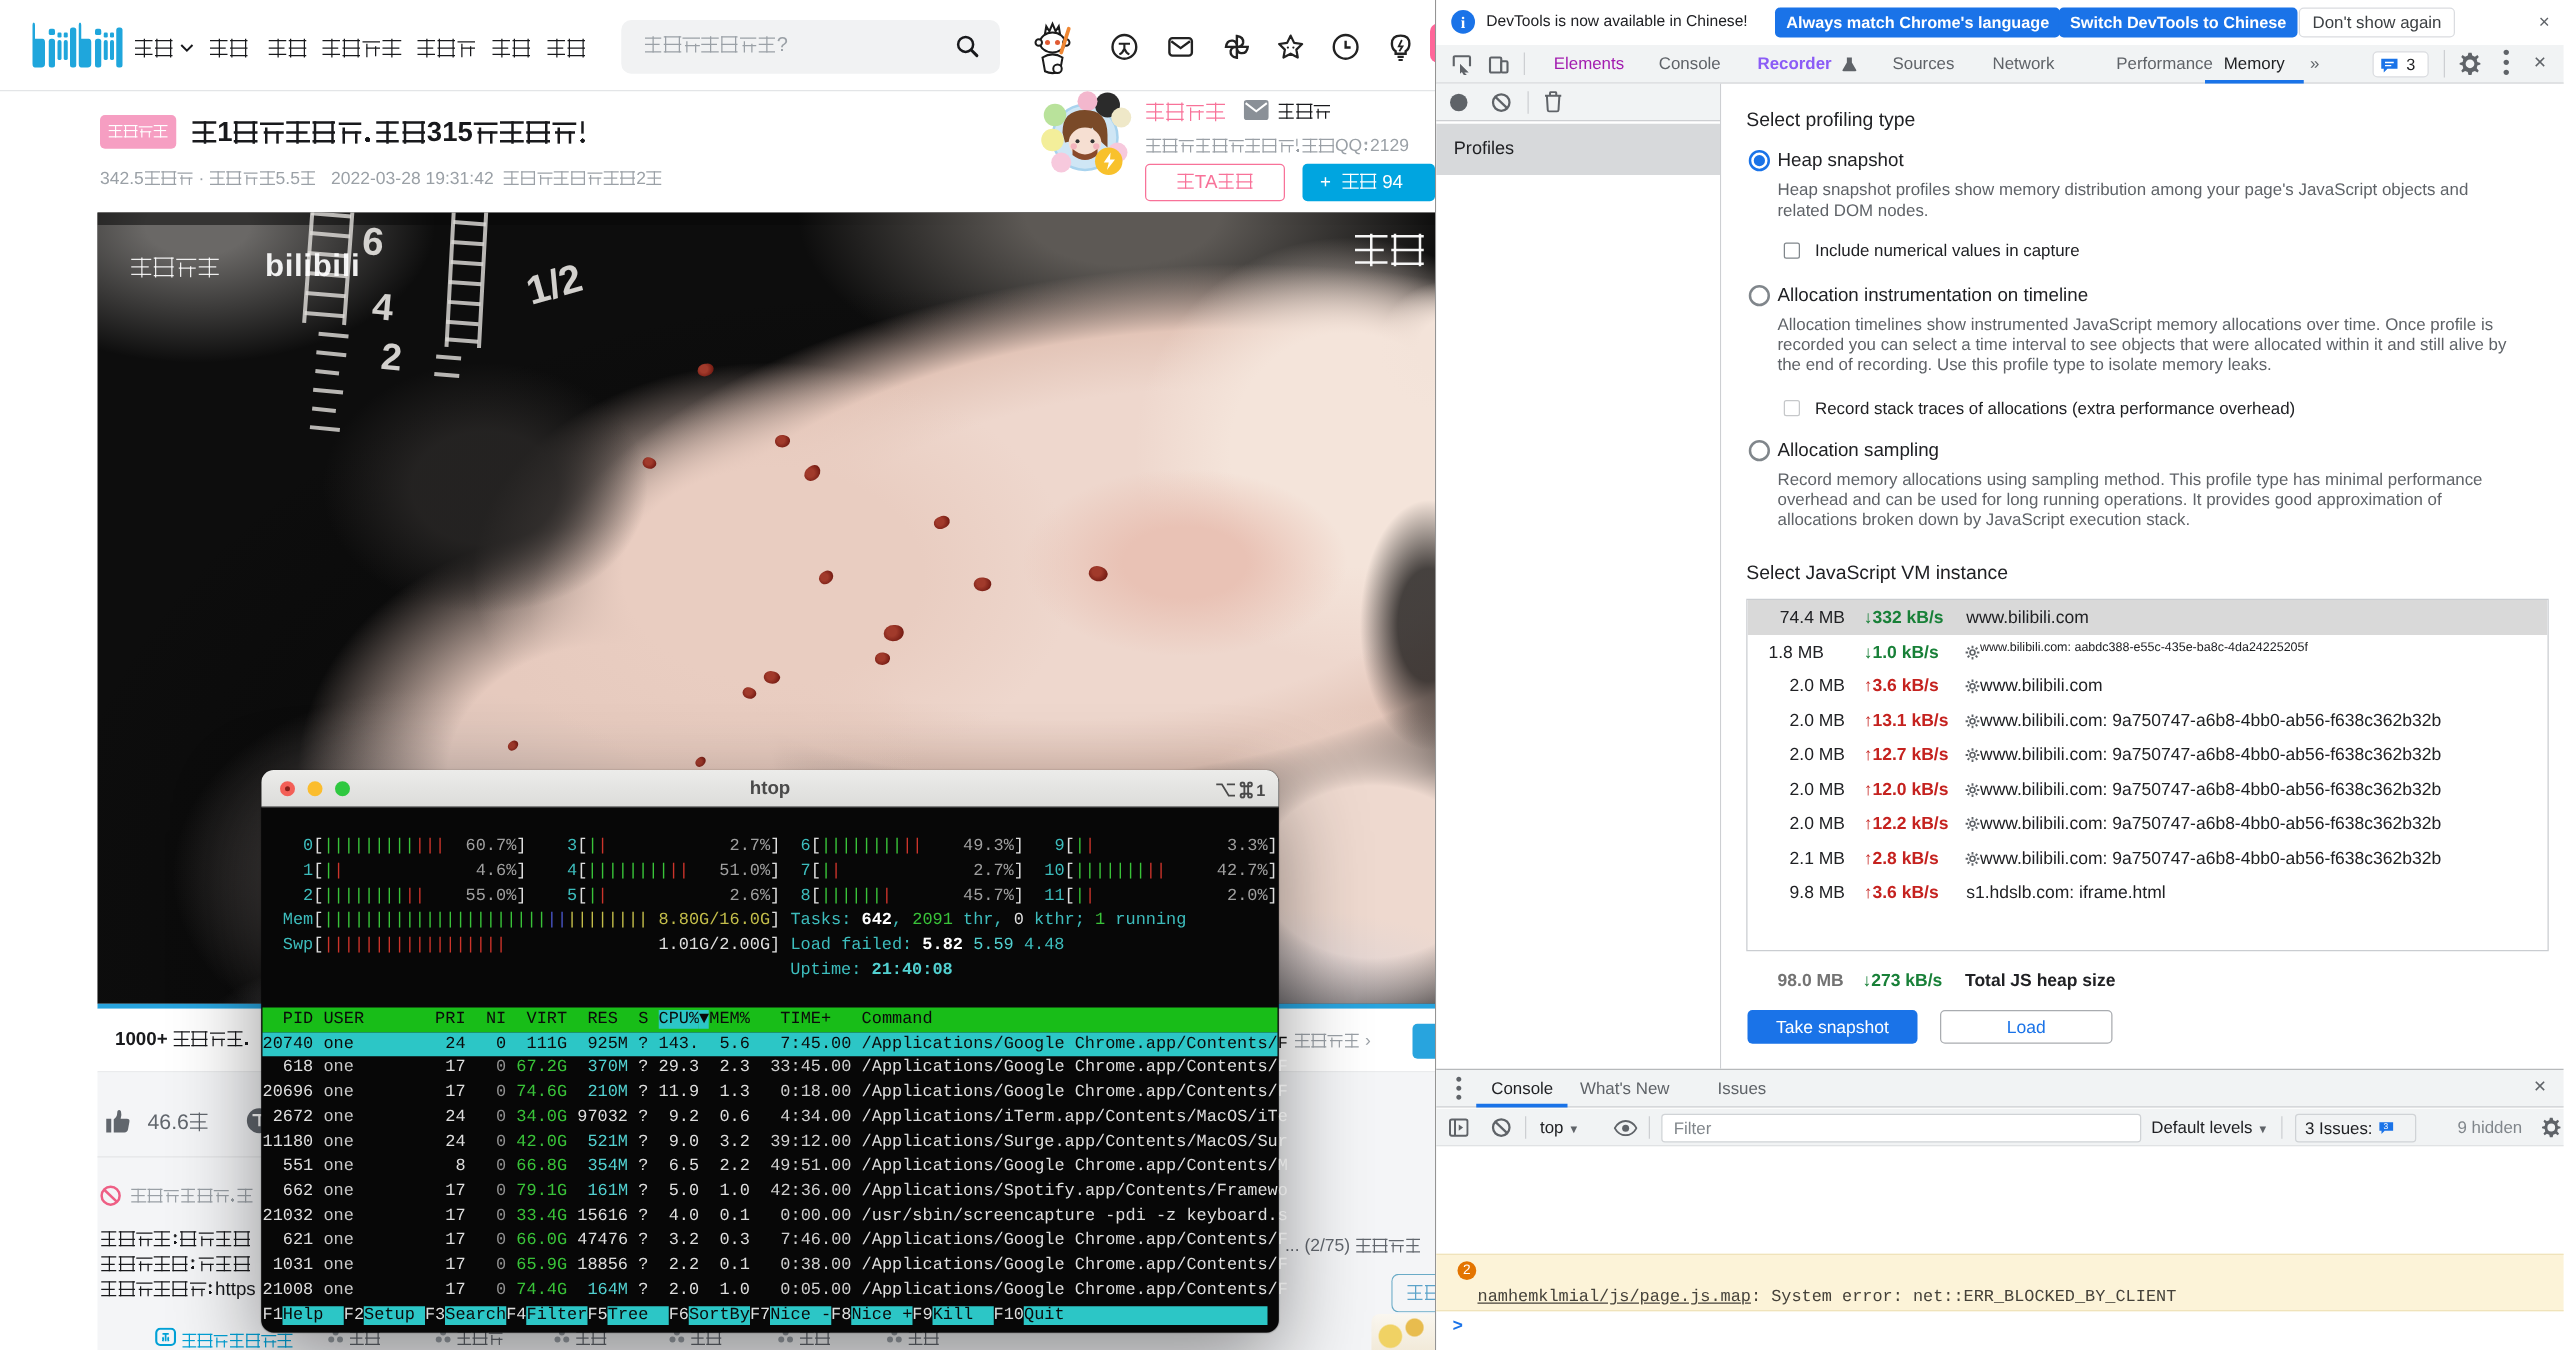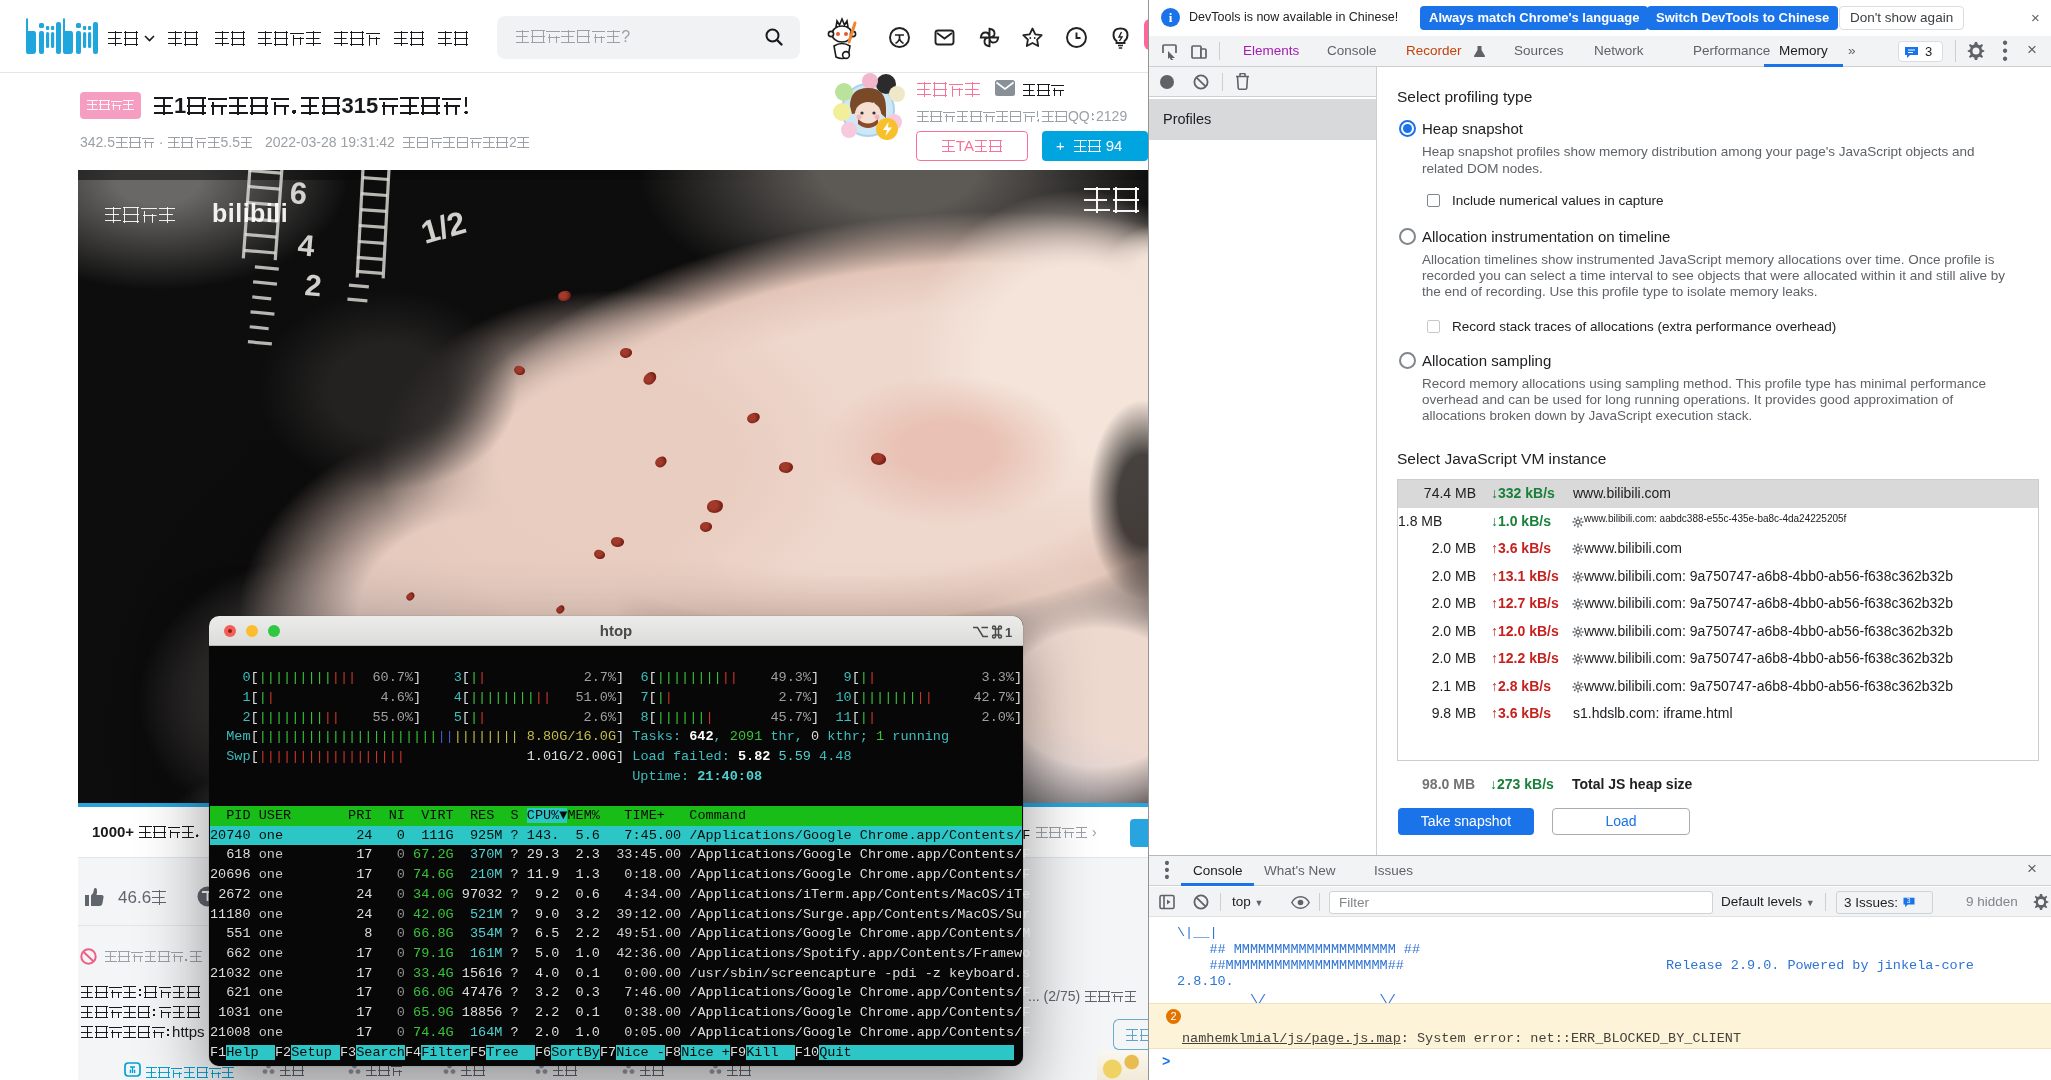--- a/index.html
+++ b/index.html
@@ -270,21 +270,21 @@
           <path d="M2 10 L2 3 Q2 2 3 2 L14 2 Q15 2 15 3 L15 10" fill="none" stroke="#5f6368" stroke-width="1.7"></path>
           <path d="M7 8 L14 15 L10.5 15 L12.5 17 L10 17 L8.5 14.5 L7 16 Z" fill="#5f6368"></path>
         </svg>
 <svg class="abs" style="left:41px;top:6px" width="18" height="18" viewBox="0 0 18 18">
           <rect x="2" y="4" width="9" height="12" rx="1" fill="none" stroke="#5f6368" stroke-width="1.7"></rect>
           <rect x="11" y="7" width="5" height="9" rx="1" fill="#f1f3f4" stroke="#5f6368" stroke-width="1.7"></rect>
         </svg>
 <div class="abs" style="left:70px;top:6px;width:1px;height:18px;background:#cdcfd2"></div>
 <div class="abs" style="left:94px;top:7px;font-size:13.5px;color:#a21caf;font-weight:400">Elements</div>
         <div class="abs" style="left:178px;top:7px;font-size:13.5px;color:#5f6368;font-weight:400">Console</div>
-        <div class="abs" style="left:257px;top:7px;font-size:13.5px;color:#c2410c;font-weight:400">Recorder</div>
+        <div class="abs" style="left:257px;top:7px;font-size:13.5px;color:#8b5cf6;font-weight:700">Recorder</div>
         <div class="abs" style="left:365px;top:7px;font-size:13.5px;color:#5f6368;font-weight:400">Sources</div>
         <div class="abs" style="left:445px;top:7px;font-size:13.5px;color:#5f6368;font-weight:400">Network</div>
         <div class="abs" style="left:544px;top:7px;font-size:13.5px;color:#5f6368;font-weight:400">Performance</div>
         <div class="abs" style="left:630px;top:7px;font-size:13.5px;color:#202124;font-weight:500">Memory</div>
         <div class="abs" style="left:699px;top:7px;font-size:13.5px;color:#5f6368;font-weight:400">»</div>
 <svg class="abs" style="left:324px;top:9px" width="13" height="13" viewBox="0 0 13 13">
           <path d="M4.5 1 L8.5 1 L8.5 5 L12 11 Q12.5 12 11 12 L2 12 Q.5 12 1 11 L4.5 5 Z" fill="#5f6368"></path>
         </svg>
 <div class="abs" style="left:749px;top:5px;width:45px;height:21px;border:1px solid #dadce0;border-radius:4px;background:#fff">
 <svg class="abs" style="left:5px;top:3.5px" width="15" height="13" viewBox="0 0 15 13">
@@ -332,21 +332,21 @@
         <div class="abs" style="left:45px;top:285px;font-size:15px;color:#202124">Allocation sampling</div>
         <div class="abs" style="left:45px;top:309px;font-size:13.5px;color:#5f6368;line-height:16px;white-space:nowrap">Record memory allocations using sampling method. This profile type has minimal performance<br>overhead and can be used for long running operations. It provides good approximation of<br>allocations broken down by JavaScript execution stack.</div>
         <div class="abs" style="left:20px;top:383px;font-size:15.5px;color:#202124">Select JavaScript VM instance</div>
         <div class="abs" style="left:20px;top:412px;width:642px;height:282px;border:1px solid #cacdd1;background:#fff;overflow:hidden">
           <div class="abs" style="left:0;top:0.0px;width:640px;height:27.5px;background:#d9d9d9;">
 <div class="abs" style="left:0;top:5px;width:78px;text-align:right;font-size:14px;color:#202124">74.4 MB</div>
 <div class="abs" style="left:93px;top:5px;font-size:14px;color:#188038;font-weight:700">↓332 kB/s</div>
 <div class="abs" style="left:175px;top:5px;font-size:14px;color:#202124;white-space:nowrap">www.bilibili.com</div>
           </div>
           <div class="abs" style="left:0;top:27.5px;width:640px;height:27.5px;">
-<div class="abs" style="left:0;top:5px;width:78px;text-align:left;font-size:14px;color:#202124">1.8 MB</div>
+<div class="abs" style="left:0;top:5px;width:78px;text-align:center;font-size:14px;color:#202124">1.8 MB</div>
 <div class="abs" style="left:93px;top:5px;font-size:14px;color:#188038;font-weight:700">↓1.0 kB/s</div>
 <svg class="abs" style="left:174px;top:8px" width="12" height="12" viewBox="0 0 12 12">
               <circle cx="6" cy="6" r="2" fill="none" stroke="#5f6368" stroke-width="1.3"></circle>
               <g stroke="#5f6368" stroke-width="1.5">,<path d="M6 0.5 L6 2.5 M6 9.5 L6 11.5 M0.5 6 L2.5 6 M9.5 6 L11.5 6 M2.1 2.1 L3.5 3.5 M8.5 8.5 L9.9 9.9 M9.9 2.1 L8.5 3.5 M3.5 8.5 L2.1 9.9"></path></g>
             </svg>
             <div class="abs" style="left:186px;top:5px;font-size:10px;color:#202124;white-space:nowrap">www.bilibili.com: aabdc388-e55c-435e-ba8c-4da24225205f</div>
           </div>
           <div class="abs" style="left:0;top:55.0px;width:640px;height:27.5px;">
 <div class="abs" style="left:0;top:5px;width:78px;text-align:right;font-size:14px;color:#202124">2.0 MB</div>
 <div class="abs" style="left:93px;top:5px;font-size:14px;color:#c5221f;font-weight:700">↑3.6 kB/s</div>
@@ -443,28 +443,20 @@
 <div class="abs" style="left:572px;top:7px;font-size:13.5px;color:#202124">Default levels <span style="font-size:9px;color:#5f6368">▼</span></div>
 <div class="abs" style="left:676px;top:6px;width:1px;height:18px;background:#cdcfd2"></div>
 <div class="abs" style="left:687px;top:3.5px;width:97px;height:23px;border:1px solid #d0d3d6;border-radius:3px;font-size:13.5px;color:#202124;line-height:21px;padding-left:7px">3 Issues: <svg width="14" height="11" viewBox="0 0 15 13" style="vertical-align:-1px">
               <path d="M1 1 L14 1 L14 9 L6 9 L3 12 L3 9 L1 9 Z" fill="#1a73e8"></path>
               <text x="5" y="7.5" font-size="8" fill="#fff">3</text>
             </svg></div>
 <div class="abs" style="left:817px;top:7px;font-size:13.5px;color:#80868b">9 hidden</div>
 <svg class="abs" style="left:884px;top:7px" width="16" height="16" viewBox="0 0 18 18">
             <path d="M9 5.5 A3.5 3.5 0 1 0 9 12.5 A3.5 3.5 0 1 0 9 5.5 M9 0 L10.2 0 L10.8 2.4 L12.9 3.3 L15 2 L16 3.5 L14.4 5.4 L14.9 7.6 L17.3 8.4 L17.3 9.6 L14.9 10.4 L14.4 12.6 L16 14.5 L15 16 L12.9 14.7 L10.8 15.6 L10.2 18 L7.8 18 L7.2 15.6 L5.1 14.7 L3 16 L2 14.5 L3.6 12.6 L3.1 10.4 L.7 9.6 L.7 8.4 L3.1 7.6 L3.6 5.4 L2 3.5 L3 2 L5.1 3.3 L7.2 2.4 L7.8 0 Z" fill="#5f6368" fill-rule="evenodd"></path>
           </svg>
-</div>
-        <div class="abs" style="left:0;top:67px;width:903px;height:80px;background:#fff;font-family:'Liberation Mono',monospace;font-size:13.5px;color:#2e74d4">
-<div class="abs" style="left:28px;top:2px;white-space:pre">\|__|</div>
-<div class="abs" style="left:28px;top:19px;white-space:pre">    ## MMMMMMMMMMMMMMMMMMMM ##</div>
-<div class="abs" style="left:28px;top:35px;white-space:pre">    ##MMMMMMMMMMMMMMMMMMMM##</div>
-<div class="abs" style="left:517px;top:35px;white-space:pre">Release 2.9.0. Powered by jinkela-core</div>
-<div class="abs" style="left:28px;top:51px;white-space:pre">2.8.10.</div>
-<div class="abs" style="left:28px;top:69px;white-space:pre">         \/              \/</div>
 </div>
         <div class="abs" style="left:0;top:147px;width:903px;height:46px;background:#fcf3d8;border-top:1px solid #f0e3bb;border-bottom:1px solid #f0e3bb;font-family:'Liberation Mono',monospace;font-size:13.5px;color:#45423a">
 <div class="abs" style="left:17px;top:5px;width:15px;height:15px;border-radius:50%;background:#e37400;color:#fff;font-size:11px;text-align:center;line-height:15px;font-family:'Liberation Sans'">2</div>
 <div class="abs" style="left:33px;top:27px;white-space:pre"><span style="text-decoration:underline">namhemklmial/js/page.js.map</span>: System error: net::ERR_BLOCKED_BY_CLIENT</div>
 </div>
         <div class="abs" style="left:13px;top:198px;font-size:14px;color:#1a73e8;font-weight:700;font-family:'Liberation Mono',monospace">&gt;</div>
       </div>
     </div>
 <div class="abs" style="left:209px;top:616px;width:814px;height:450px;border-radius:10px;background:#070707;box-shadow:0 24px 70px rgba(0,0,0,.42),0 0 1px rgba(0,0,0,.5)">
 <div class="abs" style="left:0;top:0;width:814px;height:30px;background:linear-gradient(#ececea,#dcdcda);border-radius:10px 10px 0 0;border-bottom:1px solid #b8b8b6">

